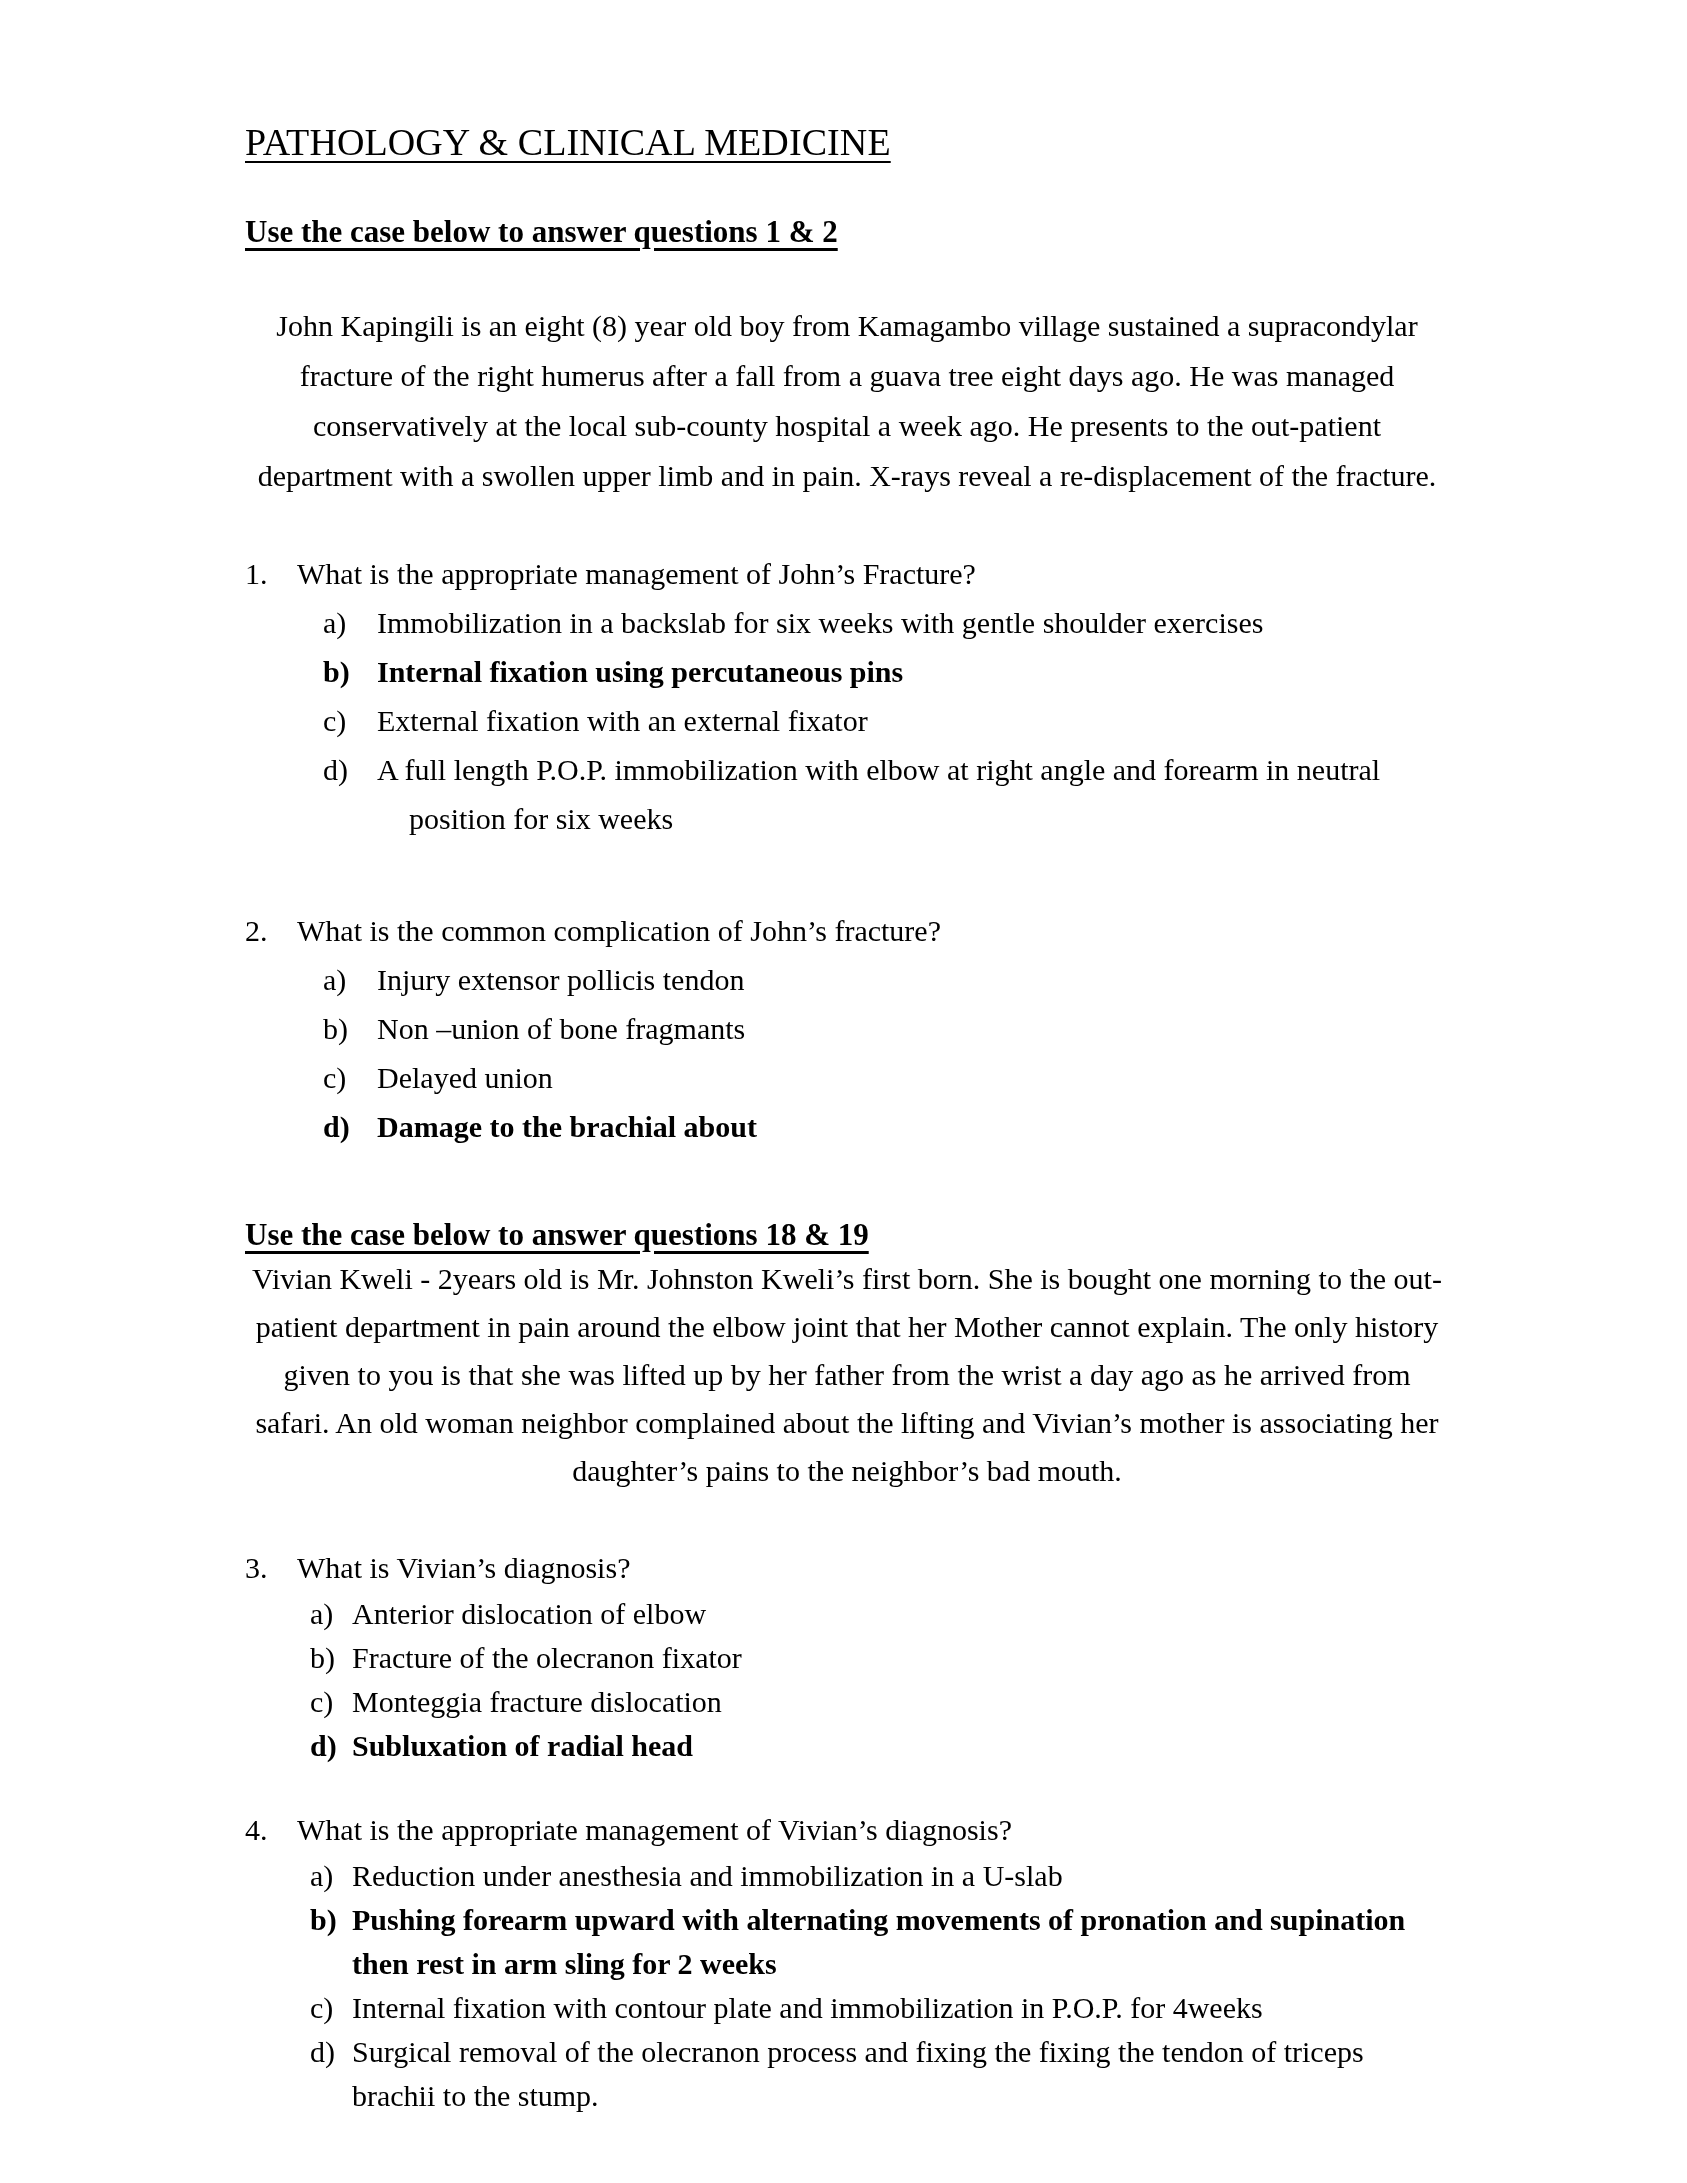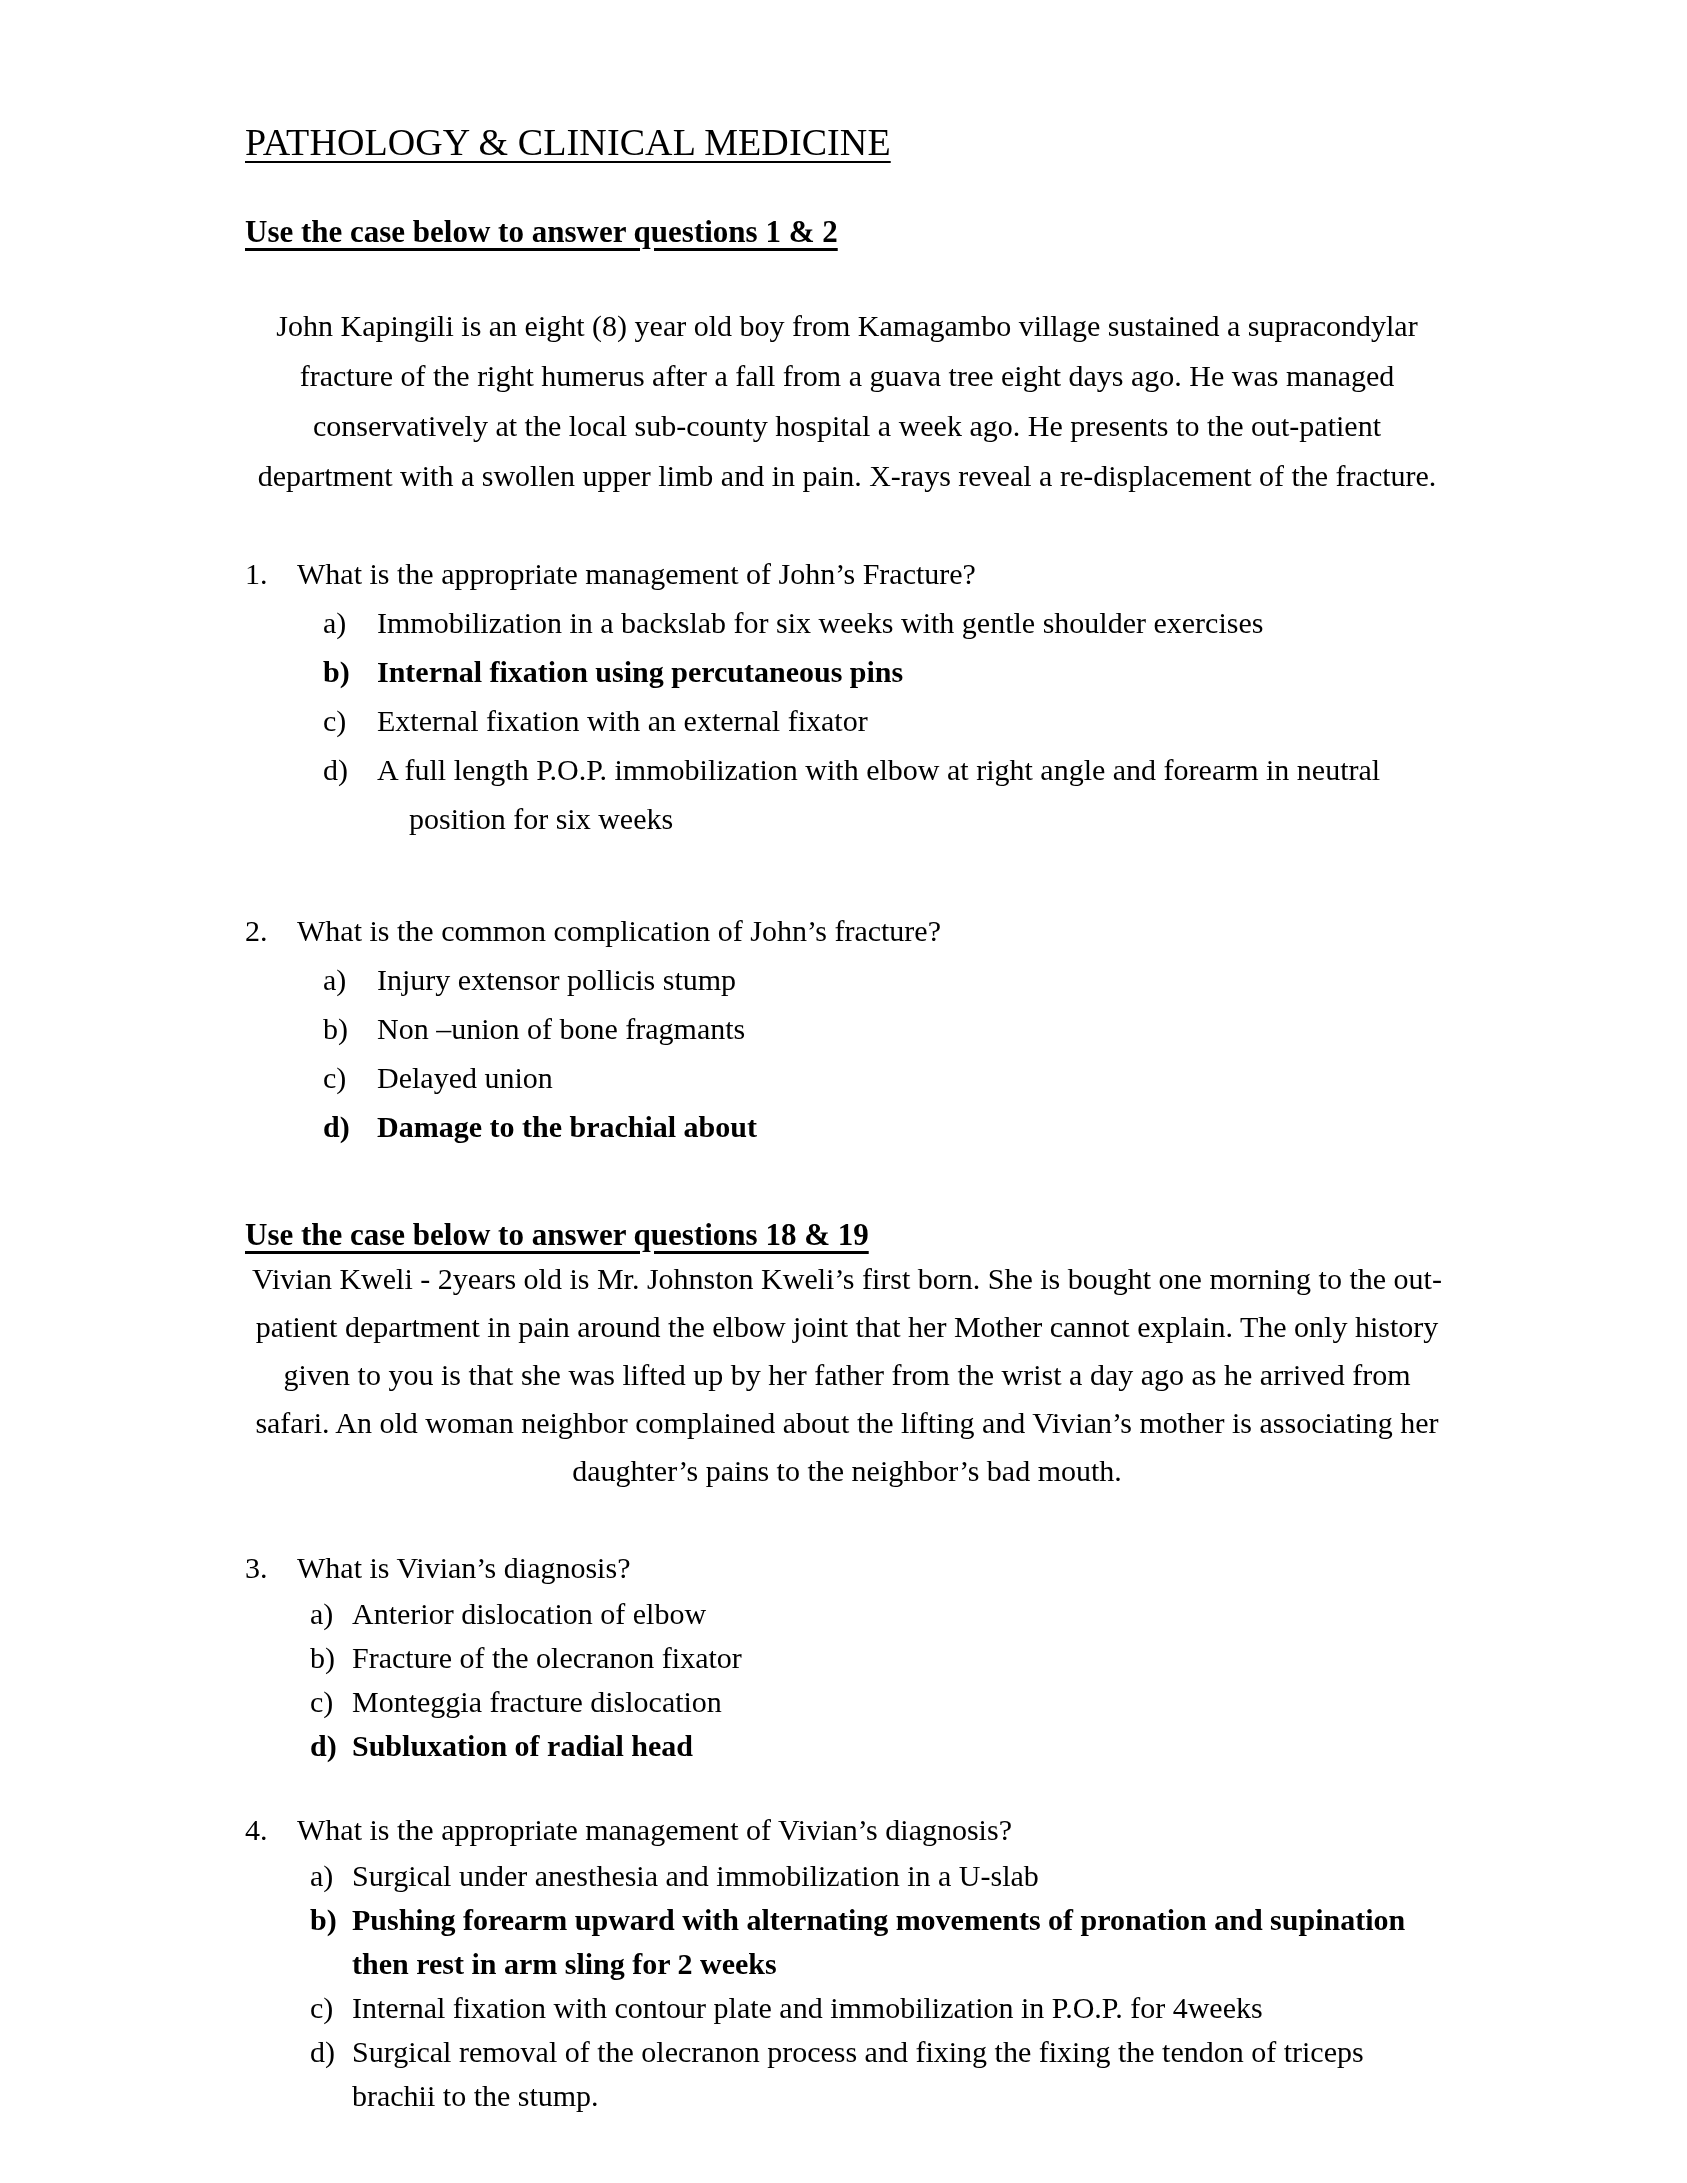--- a/index.html
+++ b/index.html
@@ -166,21 +166,21 @@
 
   <div class="question-block">
     <div class="q-row">
       <span class="q-num">2.</span>
       <span class="q-text">What is the common complication of John’s fracture?</span>
     </div>
     <div class="options indent-wide">
 
       <div class="opt-row">
         <span class="opt-letter">a)</span>
-        <span class="opt-text">Injury extensor pollicis stump</span>
+        <span class="opt-text">Injury extensor pollicis tendon</span>
       </div>
 
       <div class="opt-row">
         <span class="opt-letter">b)</span>
         <span class="opt-text">Non –union of bone fragmants</span>
       </div>
 
       <div class="opt-row">
         <span class="opt-letter">c)</span>
         <span class="opt-text">Delayed union</span>
@@ -236,21 +236,21 @@
 
   <div class="question-block">
     <div class="q-row">
       <span class="q-num">4.</span>
       <span class="q-text">What is the appropriate management of Vivian’s diagnosis?</span>
     </div>
     <div class="options indent-tight">
 
       <div class="opt-row tight">
         <span class="opt-letter narrow">a)</span>
-        <span class="opt-text wide">Surgical under anesthesia and immobilization in a U-slab</span>
+        <span class="opt-text wide">Reduction under anesthesia and immobilization in a U-slab</span>
       </div>
 
       <div class="opt-row tight bold">
         <span class="opt-letter narrow">b)</span>
         <span class="opt-text wide">Pushing forearm upward with alternating movements of pronation and supination then rest in arm sling for 2 weeks</span>
       </div>
 
       <div class="opt-row tight">
         <span class="opt-letter narrow">c)</span>
         <span class="opt-text wide">Internal fixation with contour plate and immobilization in P.O.P. for 4weeks</span>

